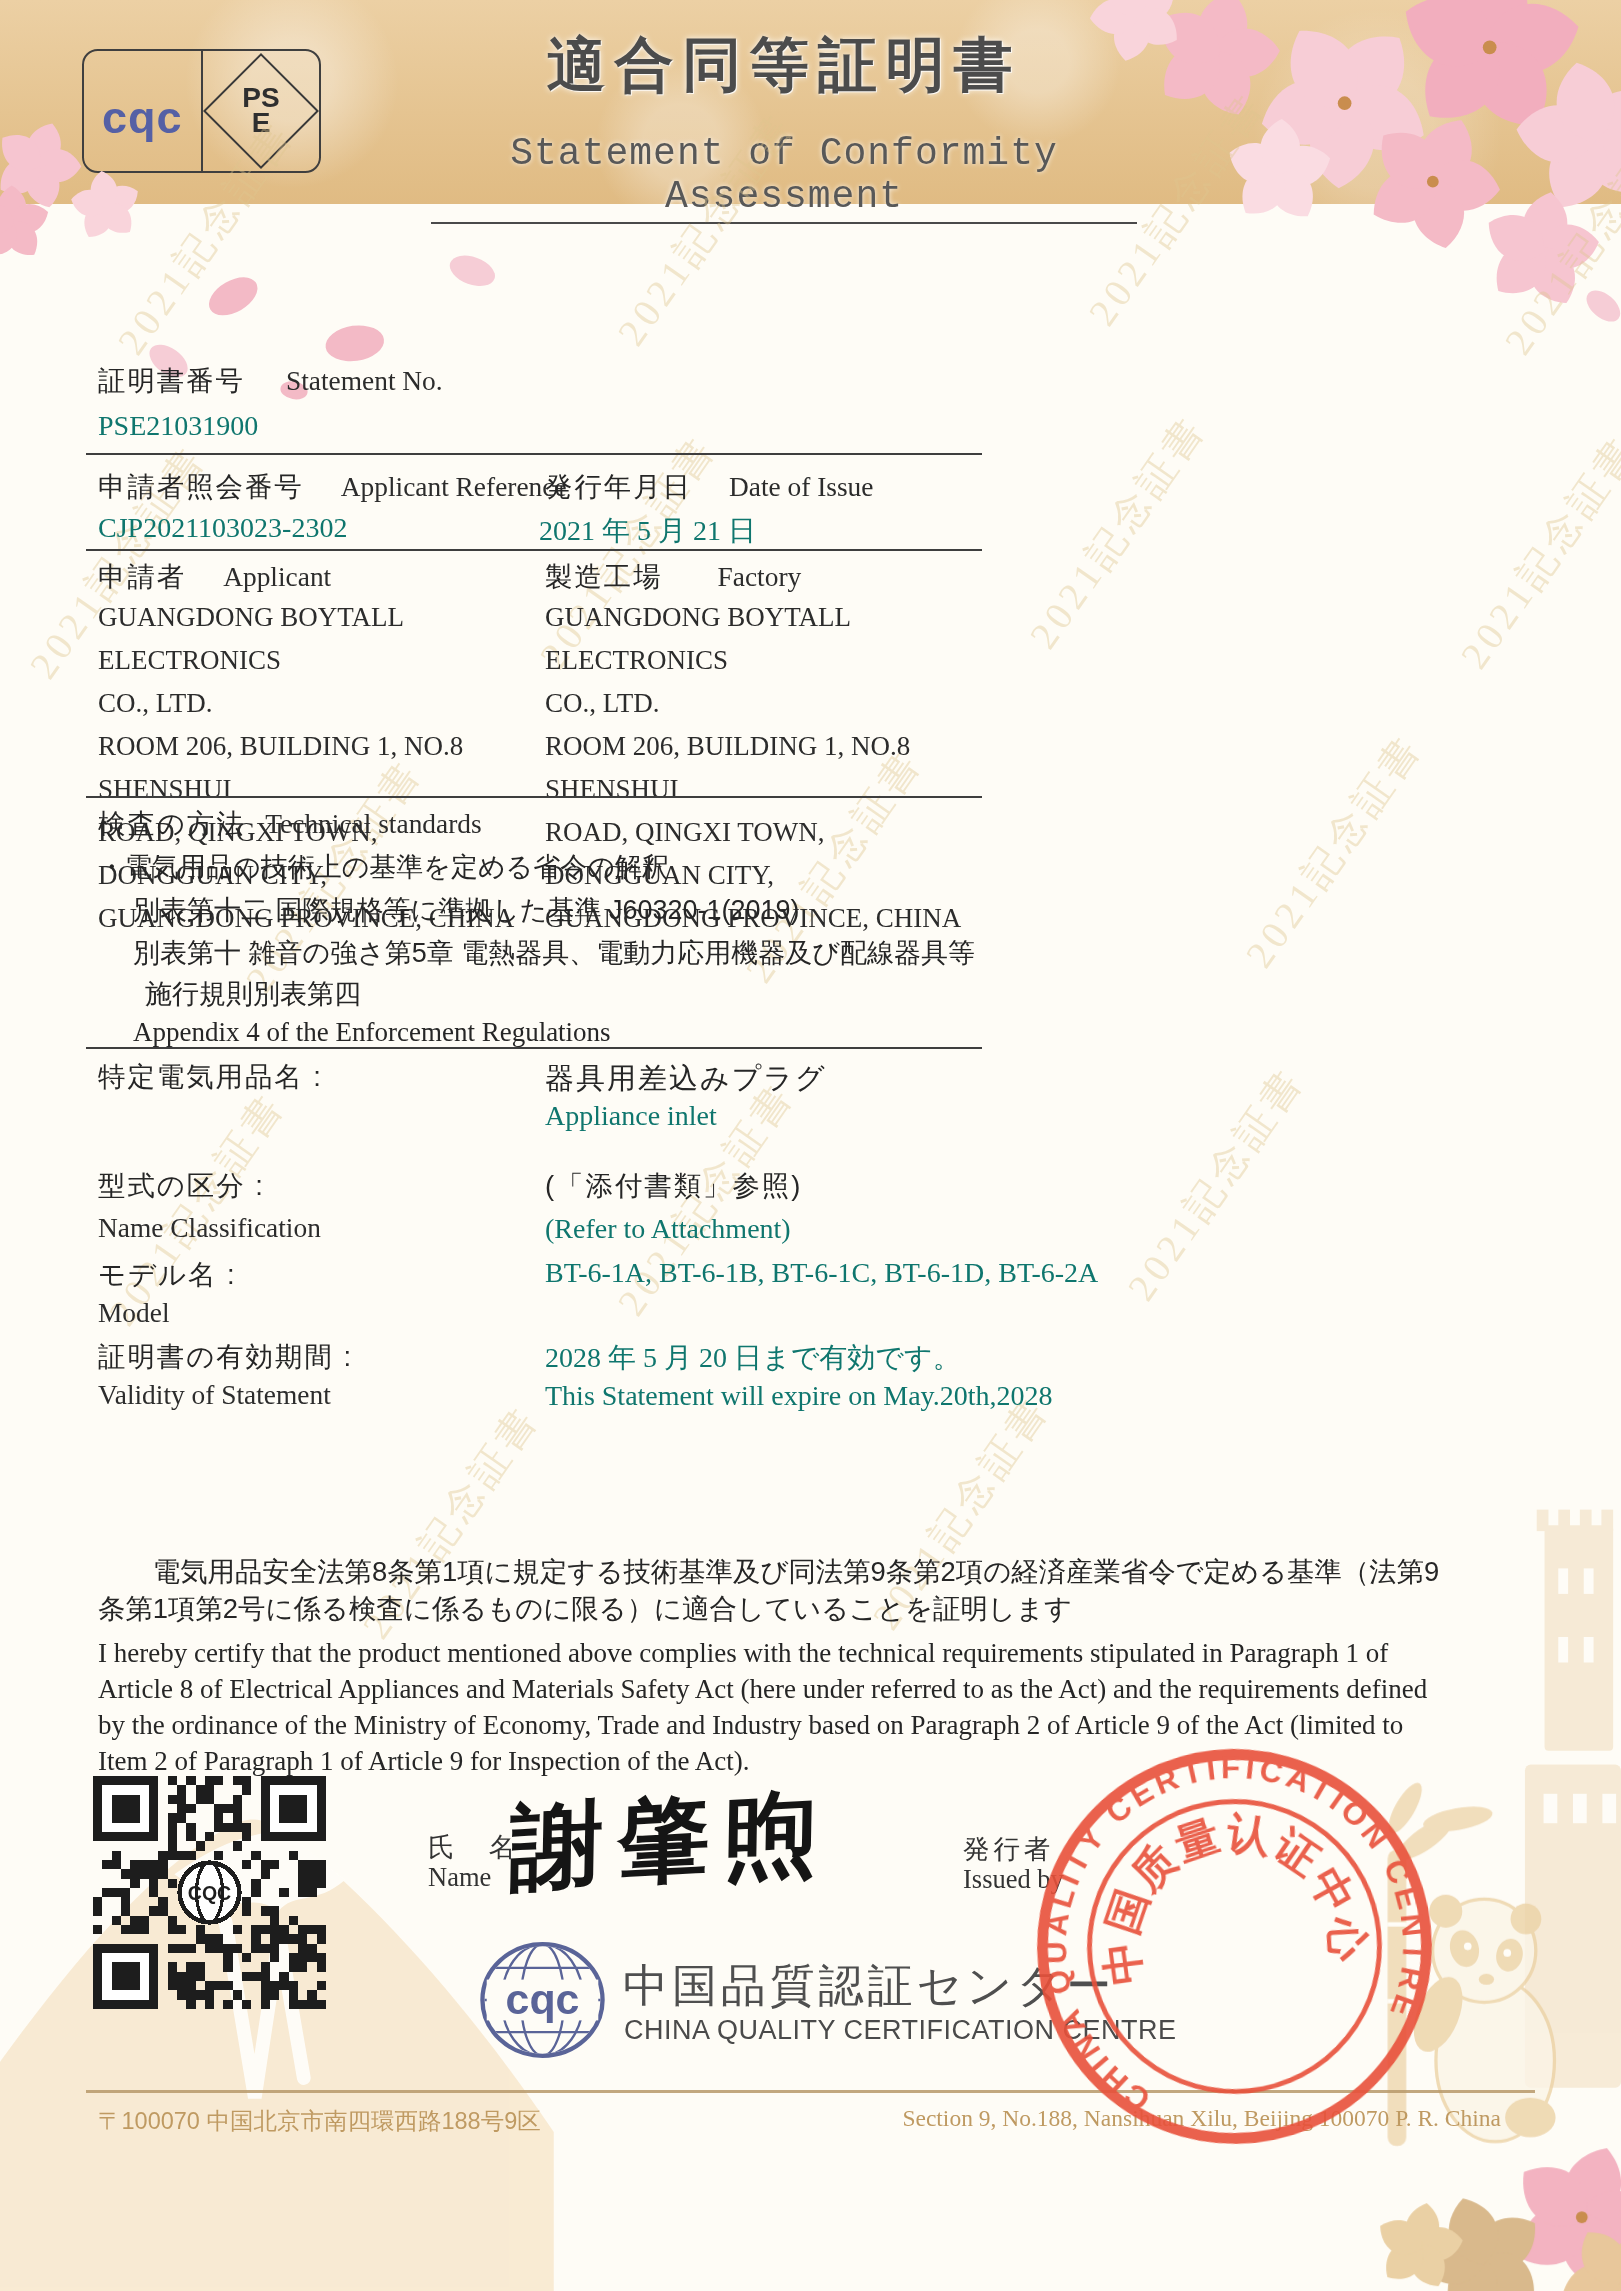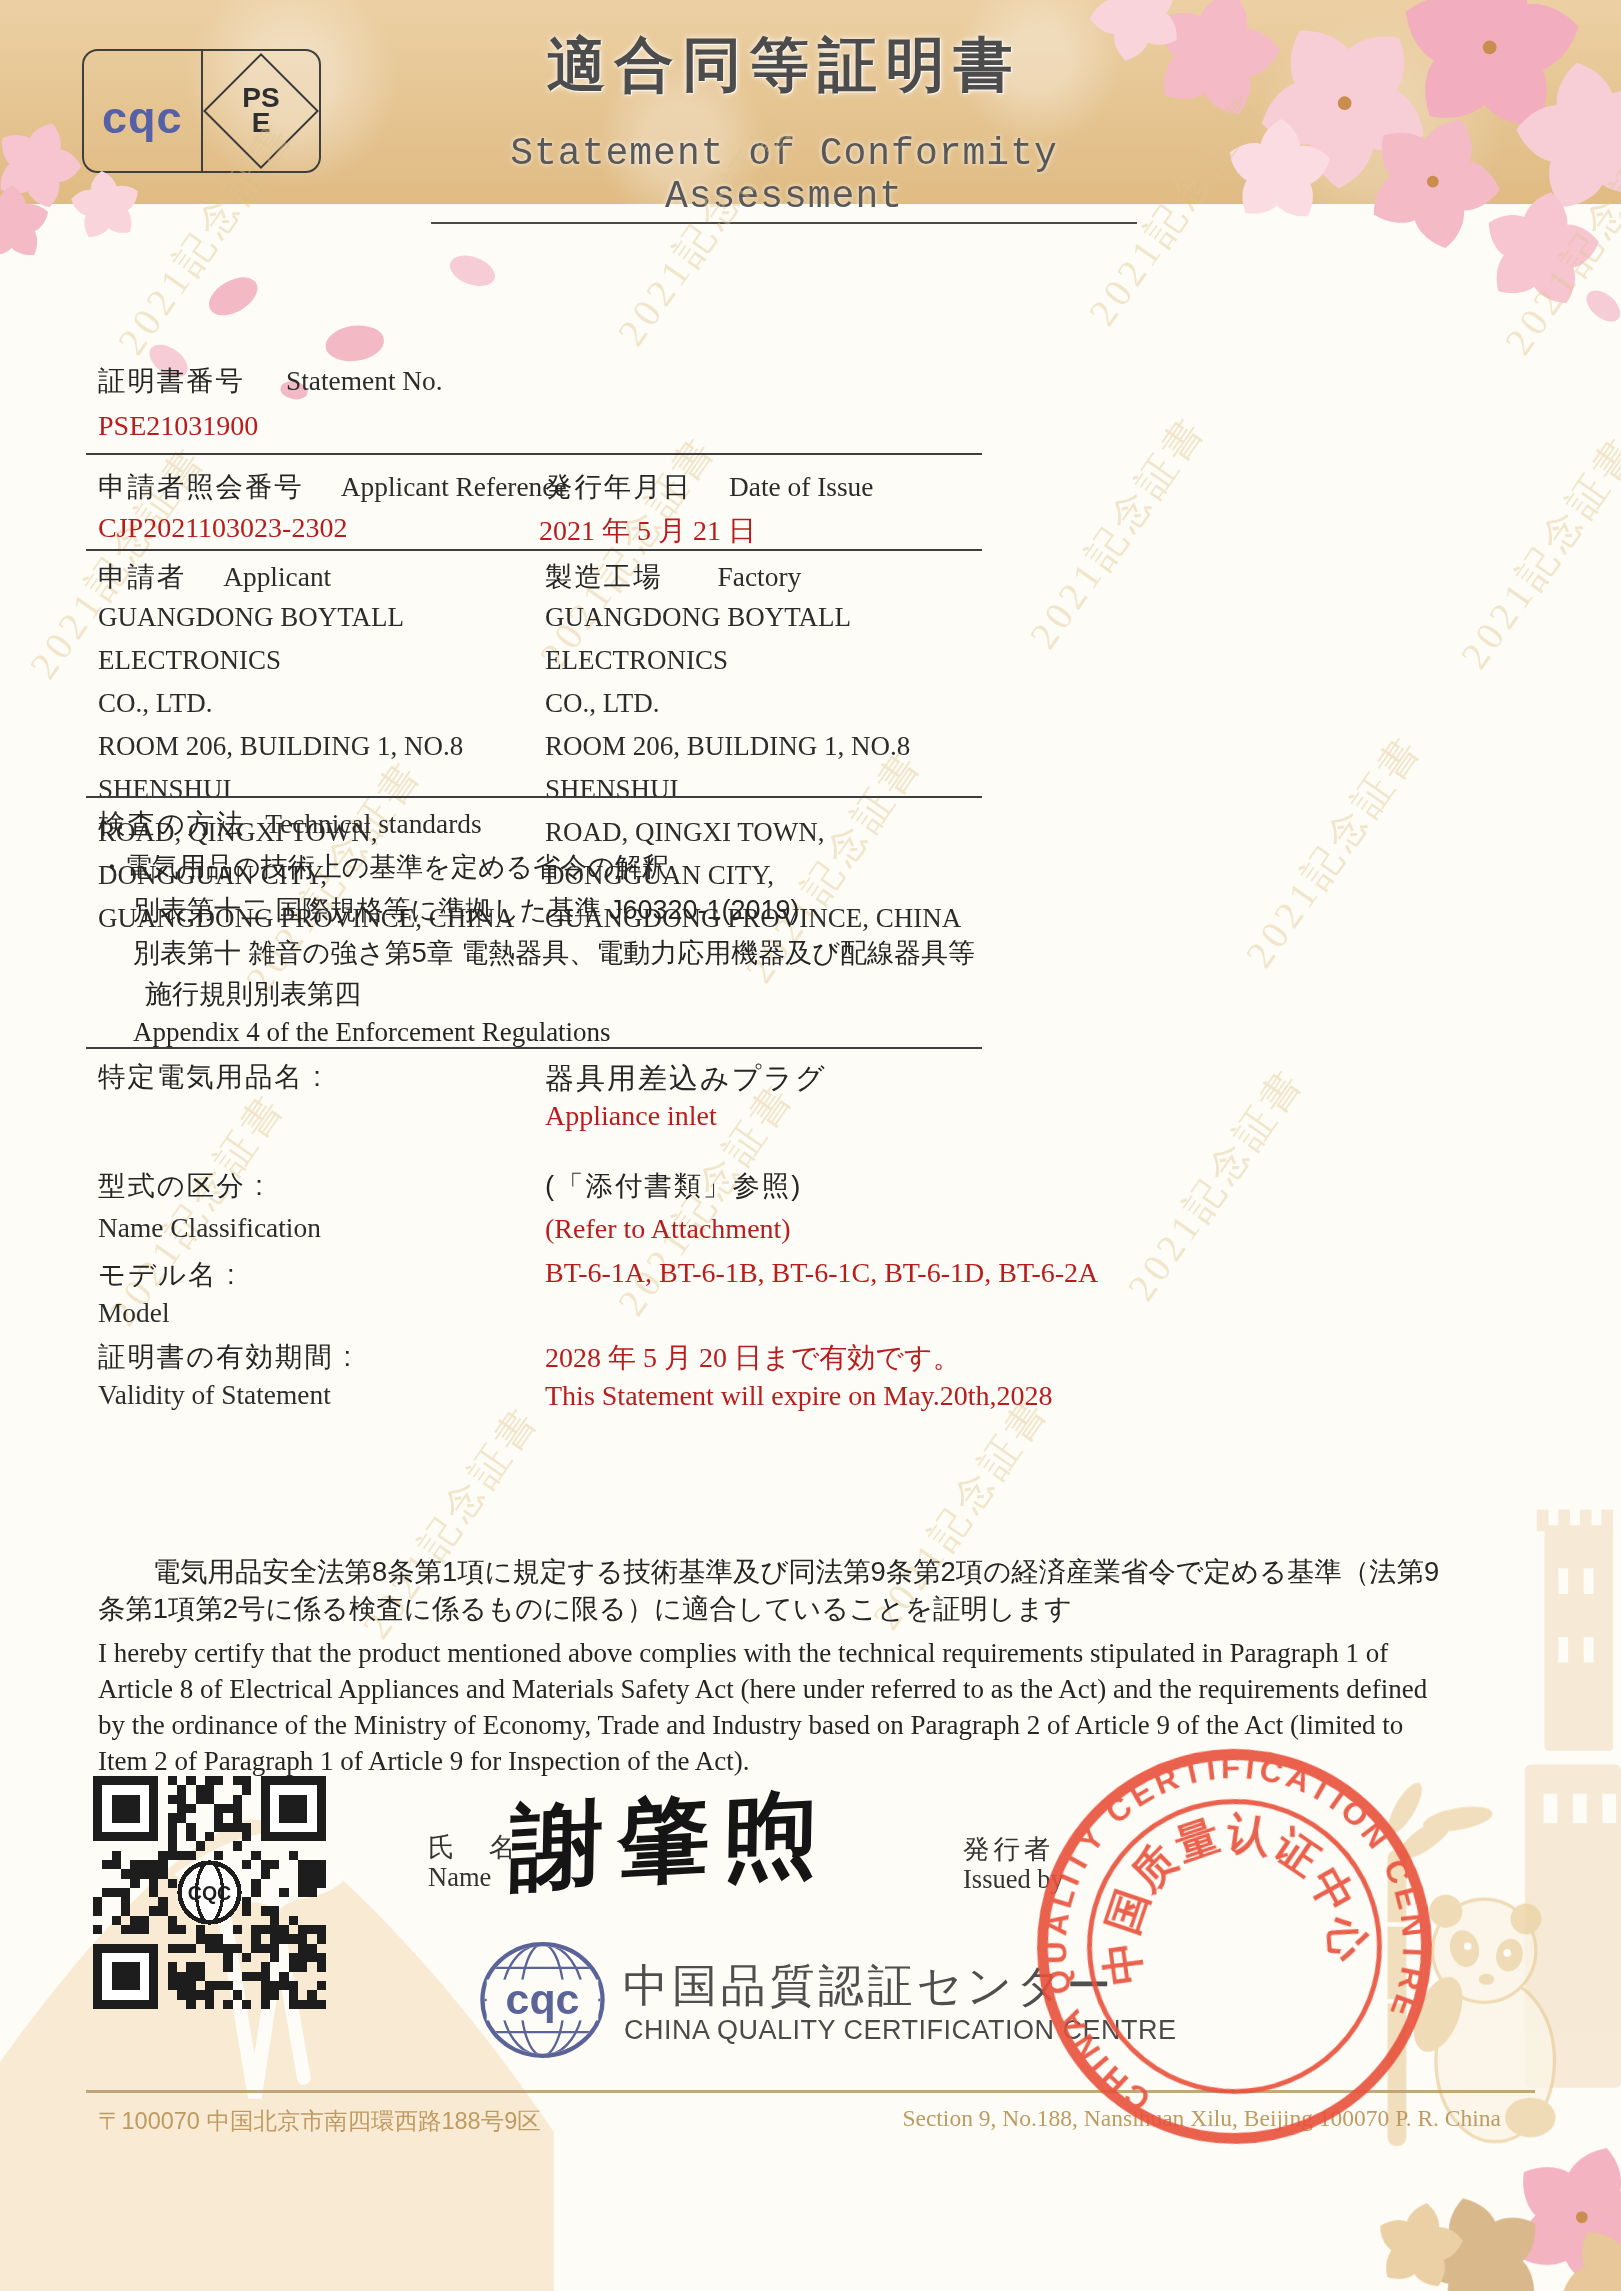--- a/index.html
+++ b/index.html
@@ -37,21 +37,21 @@
 
   
   .wm{position:absolute;z-index:2;white-space:nowrap;font-size:39px;letter-spacing:4.9px;
       color:rgba(222,198,142,.40);transform:rotate(-55deg);transform-origin:left center;
       font-family:"Liberation Serif","DejaVu Serif",serif;pointer-events:none;}
 
   
   .z3{z-index:3;}
   .lbl-ja{font-family:"Liberation Sans","DejaVu Sans",sans-serif;font-size:27.4px;color:#262626;letter-spacing:2px;}
   .lbl-en{font-family:"Liberation Serif","DejaVu Serif",serif;font-size:27.4px;color:#2c2c2c;}
-  .val{font-size:28px;color:#b91c1c;}
+  .val{font-size:28px;color:#0f766e;}
   .rule{position:absolute;left:86px;width:896px;height:2px;background:#3e3e3e;z-index:3;}
   .addr{line-height:43px;font-size:27px;color:#2c2c2c;}
   .std-line{font-size:27px;color:#262626;}
   .decl{font-size:27.4px;line-height:37px;color:#262626;}
 
   
   .sig-label-ja{font-family:"Liberation Sans","DejaVu Sans",sans-serif;font-size:26.5px;color:#333;letter-spacing:3.9px;}
   .sig-label-en{font-size:26.5px;color:#333;}
   .signature{font-size:93px;font-weight:600;color:#151515;letter-spacing:13.7px;
      transform:rotate(-3deg) skewX(-4deg);line-height:1;}

